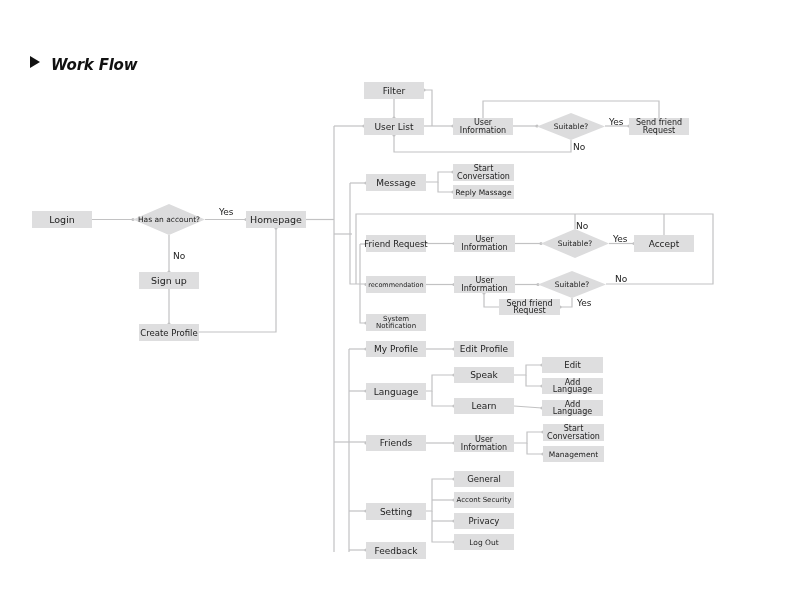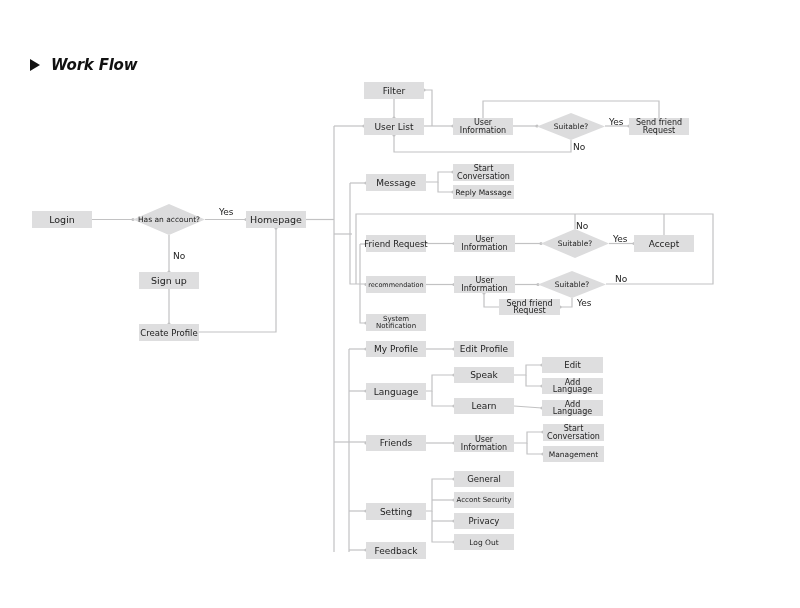--- a/index.html
+++ b/index.html
@@ -1,17 +1,17 @@
 <!DOCTYPE html>
 <html><head>
 <meta charset="utf-8">
 <style>
   html, body { margin: 0; padding: 0; background: #ffffff; }
   body { width: 800px; height: 608px; position: relative; overflow: hidden; font-family: "DejaVu Sans", sans-serif; }
-  #title { position: absolute; left: 30px; top: 56px; display: flex; align-items: center; }
+  #title { position: absolute; left: 30px; top: 56px; display: flex; align-items: flex-start; }
   #title .tri { width: 0; height: 0; border-top: 6px solid transparent; border-bottom: 6px solid transparent; border-left: 10px solid #111; margin-right: 11px; }
   #title .txt { font-family: "DejaVu Sans", sans-serif; font-weight: bold; font-style: italic; font-size: 15px; color: #111; letter-spacing: -0.2px; }
   svg { position: absolute; left: 0; top: 0; }
   .box { fill: #dededf; }
   .diamond { fill: #dcdcdd; }
   .conn { stroke: #c2c2c3; stroke-width: 1.2; fill: none; }
   .dot { fill: #c2c2c3; }
   .lbl { font-family: "DejaVu Sans", sans-serif; fill: #222; text-anchor: middle; dominant-baseline: central; }
   .edge-lbl { font-family: "DejaVu Sans", sans-serif; fill: #222; font-size: 9px; }
 </style>

